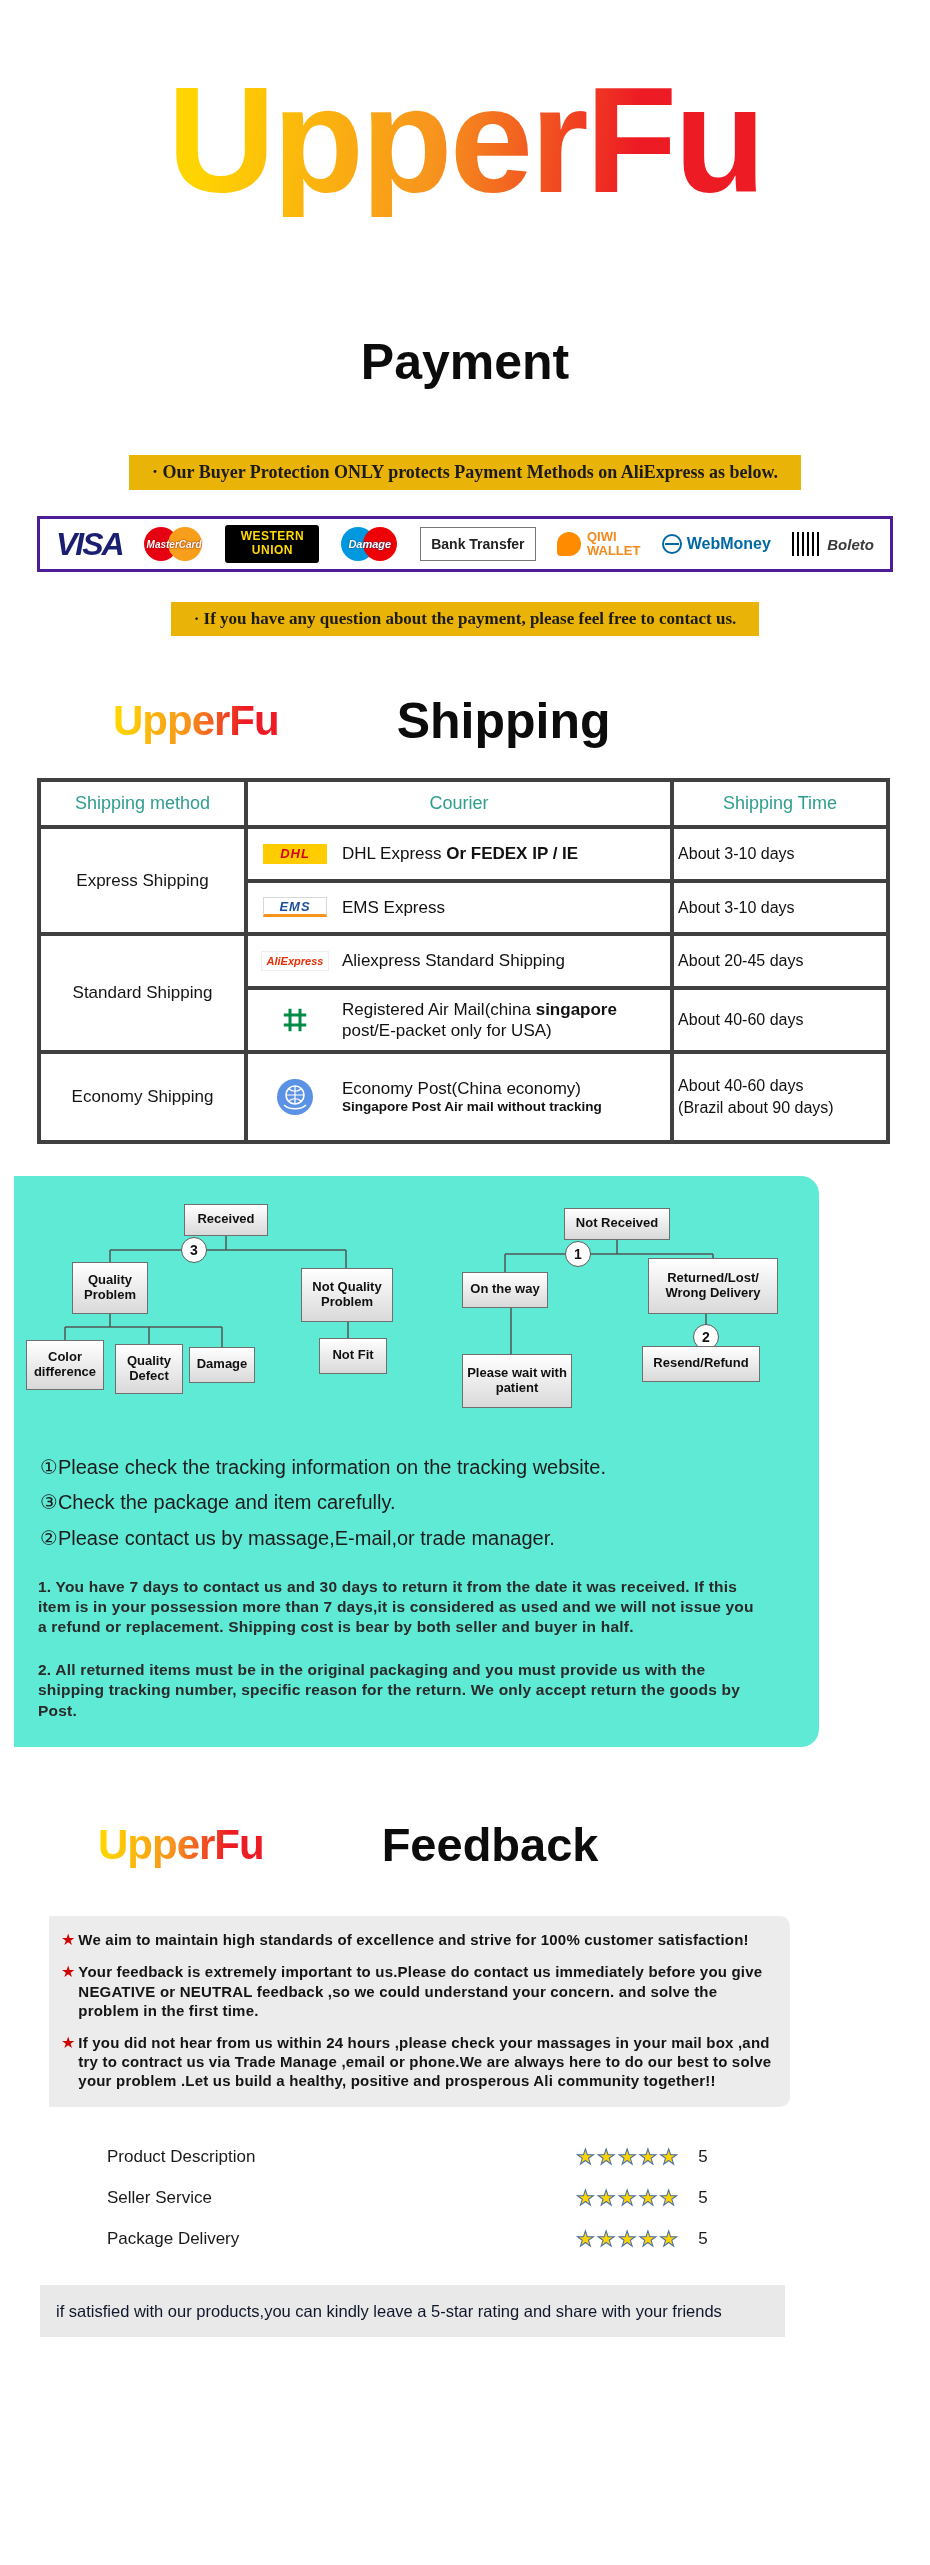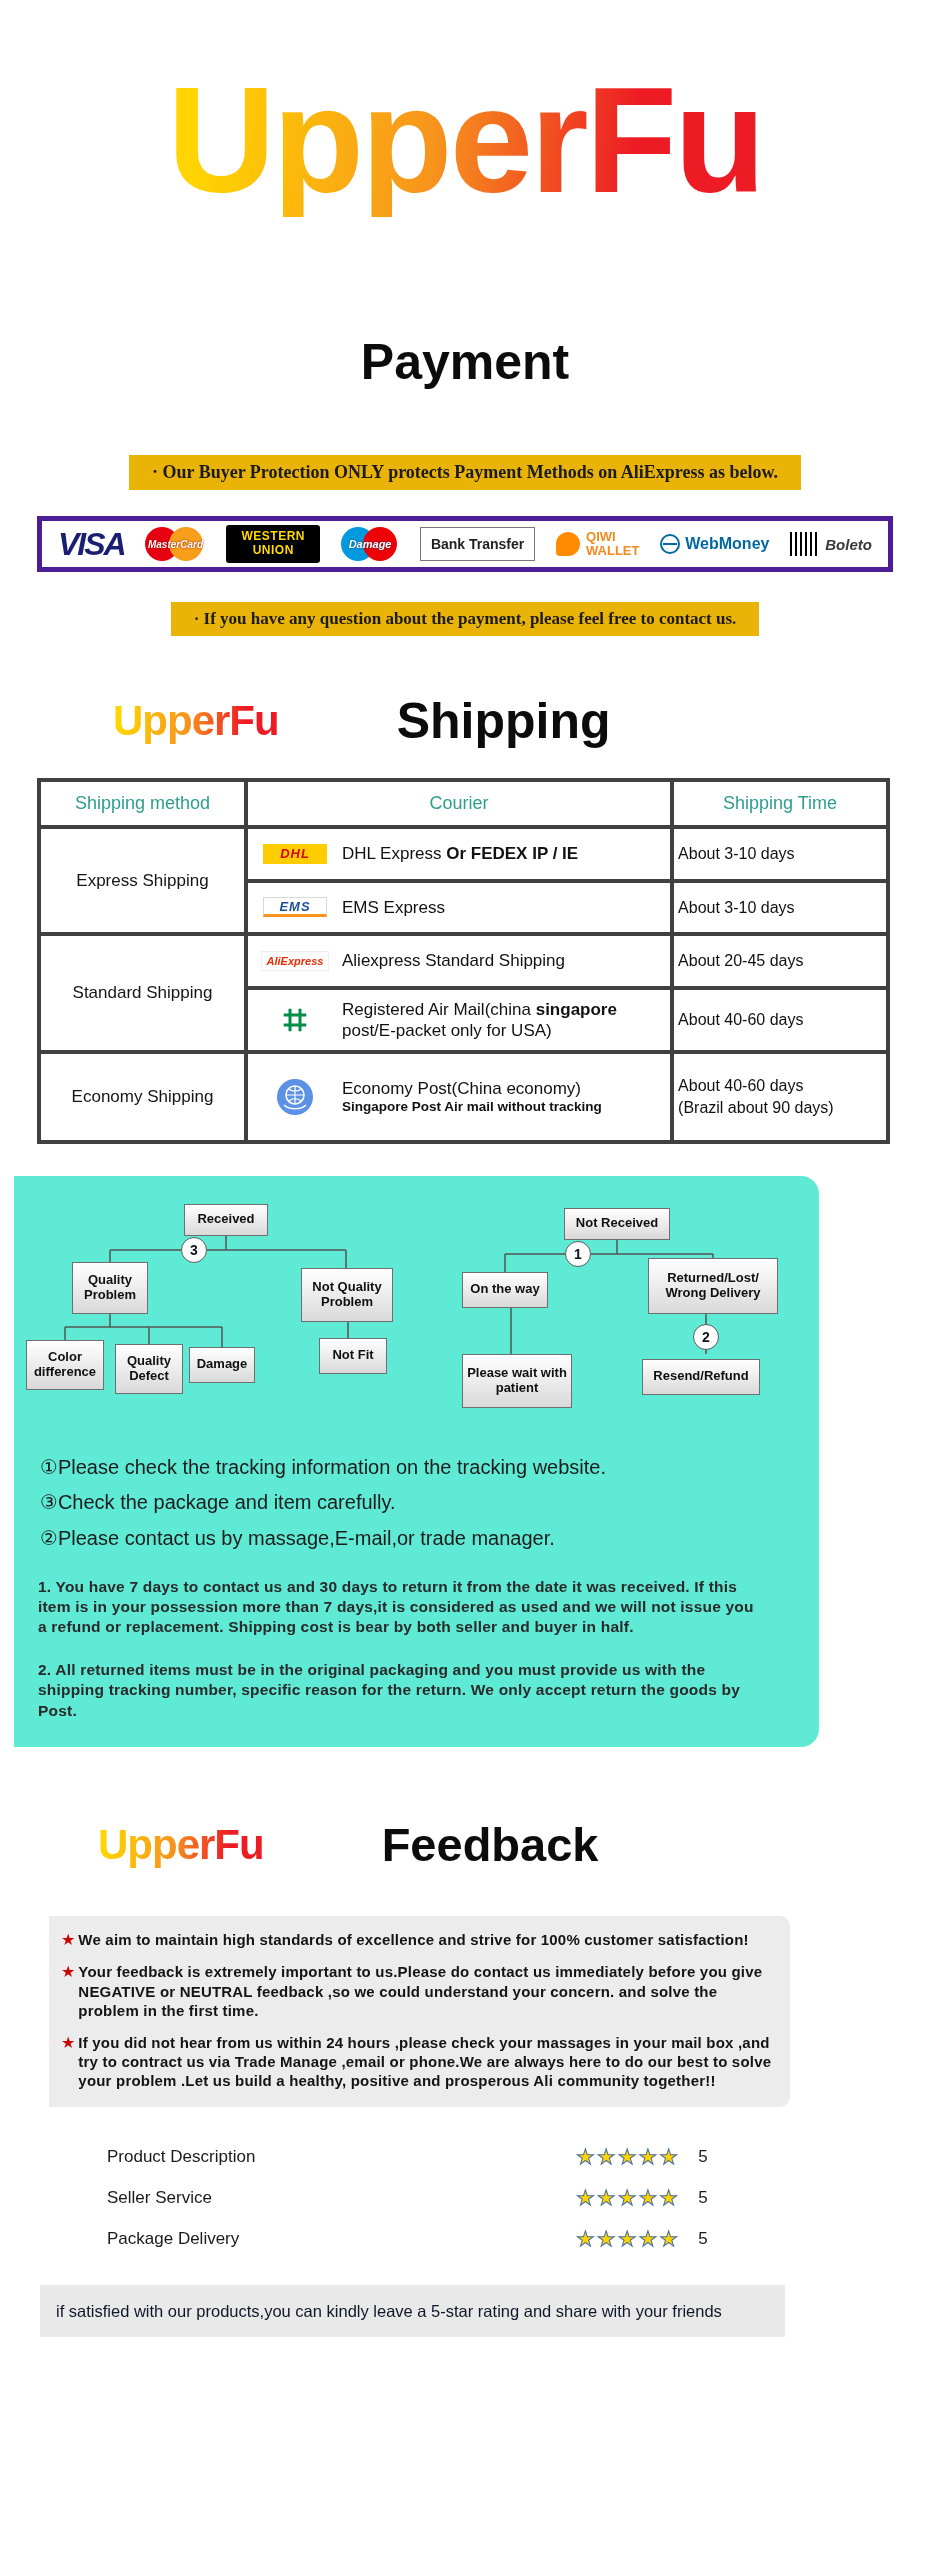--- a/index.html
+++ b/index.html
@@ -37,21 +37,21 @@
     margin: 64px auto 0;
     padding: 7px 23px;
     color:#1b1b1b;
     white-space: nowrap;
   }
   .note-bar2 { margin-top: 30px; font-size: 17px; }
   .payment-box {
     width: 856px;
     height: 56px;
     margin: 26px auto 0;
-    border: 5px solid #4c1d95;
+    border: 3px solid #4c1d95;
     background:#fff;
     display:flex;
     align-items:center;
     justify-content: space-between;
     padding: 13px 16px;
   }
   .pm { display:inline-flex; align-items:center; justify-content:center; }
   .pm-visa { font-size: 32px; font-weight: 900; font-style: italic; color:#1a1f71; letter-spacing:-2px; }
   .mc-wrap { position:relative; width:60px; height:38px; }
   .mc-c { position:absolute; top:2px; width:34px; height:34px; border-radius:50%; }
@@ -356,21 +356,21 @@
       <div class="fbadge" style="left:539px;top:47px">1</div>
       <div class="fbox" style="left:436px;top:78px;width:86px;height:36px">On the way</div>
       <div class="fbox" style="left:622px;top:64px;width:130px;height:56px">
         <span>
           <span>Returned/Lost/</span><br>
           <span>Wrong Delivery</span>
         </span>
       </div>
       <div class="fbadge" style="left:667px;top:130px">2</div>
       <div class="fbox" style="left:436px;top:160px;width:110px;height:54px">Please wait with patient</div>
-      <div class="fbox" style="left:616px;top:165px;width:118px;height:36px">Resend/Refund</div>
+      <div class="fbox" style="left:616px;top:152px;width:118px;height:36px">Resend/Refund</div>
     </div>
 
     <div class="flow-notes">
       <div>①Please check the tracking information on the tracking website.</div>
       <div>③Check the package and item carefully.</div>
       <div>②Please contact us by  massage,E-mail,or trade manager.</div>
     </div>
 
     <div class="policies">
       <p>1. You have 7 days to contact us and 30 days to return it from the date it was received. If this item is in your possession more than 7 days,it is considered as used and we will not issue you a refund or replacement. Shipping cost is bear by both seller and buyer in half.</p>

